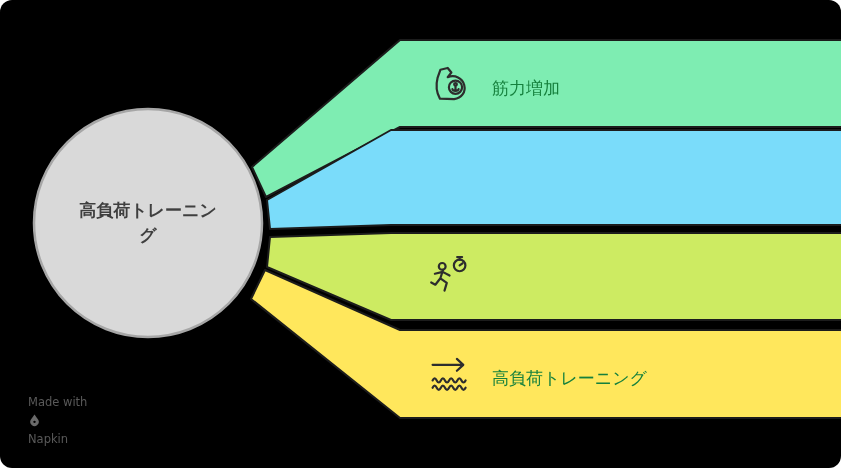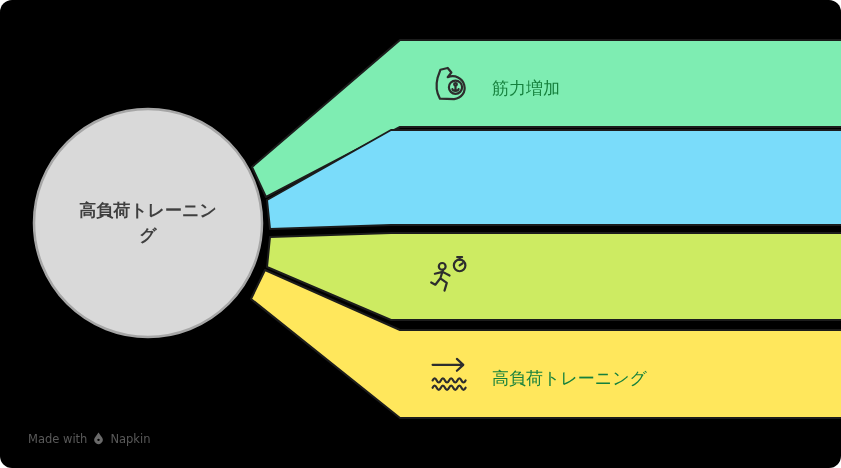--- a/index.html
+++ b/index.html
@@ -53,20 +53,21 @@
   .watermark {
     position: absolute;
     left: 28px;
     bottom: 22px;
     display: flex;
     align-items: flex-start;
     gap: 5px;
     color: #595959;
     font-size: 11.5px;
     cursor: pointer;
+    flex-direction: column;
   }
   .wm-logo { display: inline-flex; width: 13px; height: 13px; }
 </style>
 </head>
 <body>
 
 <div class="canvas">
 
   <svg class="shapes" width="841" height="468" viewBox="0 0 841 468" aria-hidden="true">
     <polygon class="band" points="252,167 400,40 845,40 845,127 400,127 266,197" fill="#7EEDB2"></polygon>

